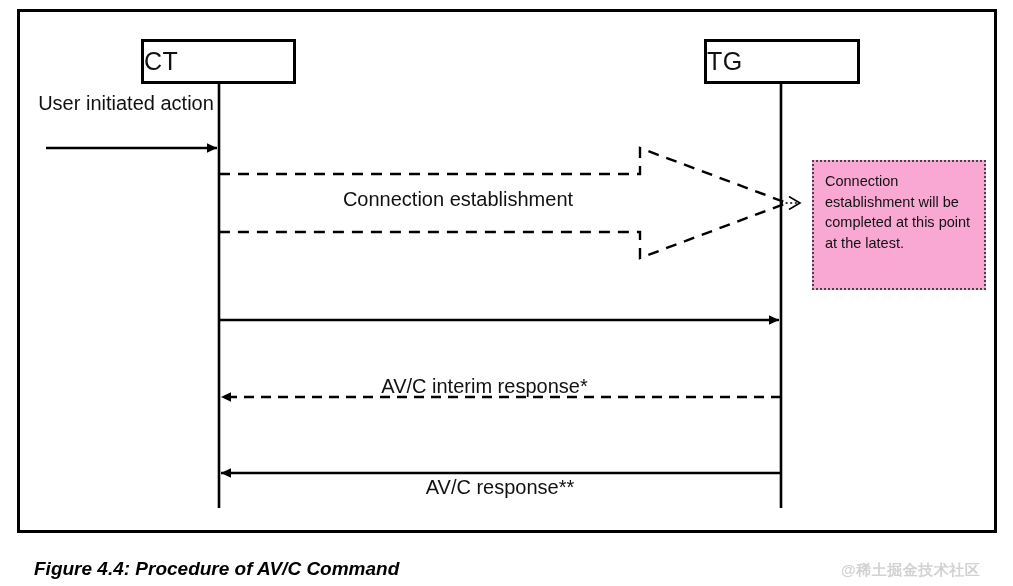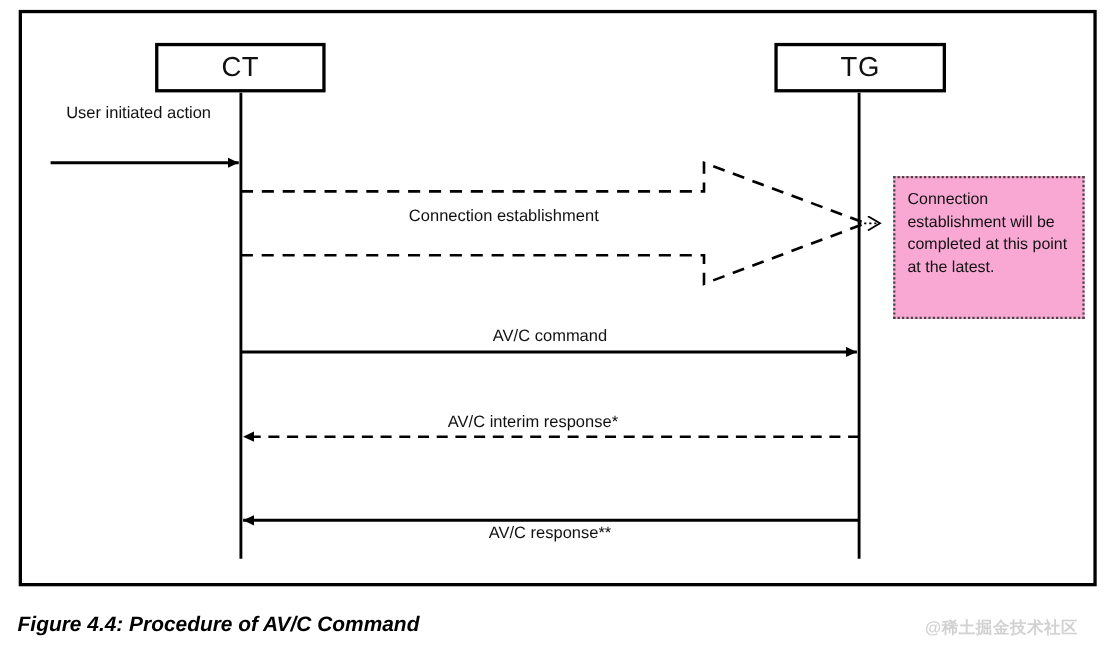--- a/index.html
+++ b/index.html
@@ -40,31 +40,30 @@
     height: 586px;
     pointer-events: none;
   }
   .lifeline-box {
     position: absolute;
     border: 3px solid #000000;
     background: #ffffff;
     box-sizing: border-box;
     display: flex;
     align-items: center;
-    justify-content: center;
     font-size: 25px;
     letter-spacing: 0.5px;
     color: #111111;
   }
   #ct-box { left: 141px; top: 39px; width: 155px; height: 45px; }
   #tg-box { left: 704px; top: 39px; width: 156px; height: 45px; }
 
   .msg-label {
     position: absolute;
-    font-size: 15px;
+    font-size: 20px;
     color: #111111;
     white-space: nowrap;
     text-align: center;
   }
   #label-user-event {
     left: 32px;
     top: 93px;
     width: 188px;
     line-height: 20px;
     text-align: center;
@@ -105,21 +104,21 @@
     box-sizing: border-box;
     background: #f9a8d4;
     padding: 9px 8px 0 11px;
     font-size: 14.5px;
     line-height: 20.5px;
     color: #111111;
   }
 
   #figure-caption {
     position: absolute;
-    left: 16px;
+    left: 34px;
     top: 558px;
     font-size: 19px;
     font-style: italic;
     font-weight: bold;
     color: #000000;
     white-space: nowrap;
   }
   #watermark {
     position: absolute;
     left: 841px;
@@ -175,21 +174,20 @@
   <div class="lifeline-box" id="tg-box">
     <span>TG</span>
   </div>
 
   <div class="msg-label" id="label-user-event">
     <div>User initiated action</div>
   </div>
 
   <div class="msg-label" id="label-connection-establishment">Connection establishment</div>
 
-  <div class="msg-label" id="label-avc-command">AV/C command</div>
 
   <div class="msg-label" id="label-avc-interim-response">AV/C interim response*</div>
 
   <div class="msg-label" id="label-avc-response">AV/C response**</div>
 
   <div id="note-box">Connection establishment will be completed at this point at the latest.</div>
 
   <div id="figure-caption">Figure 4.4: Procedure of AV/C Command</div>
 
   <div id="watermark">@稀土掘金技术社区</div>

